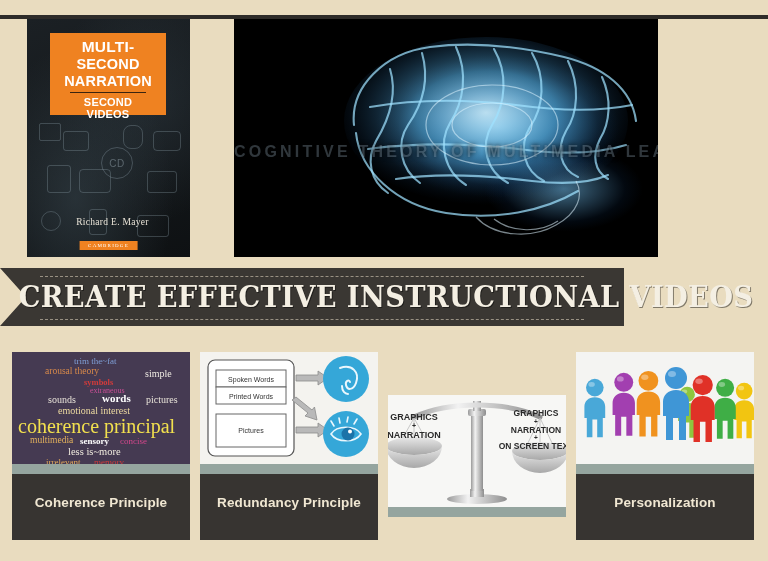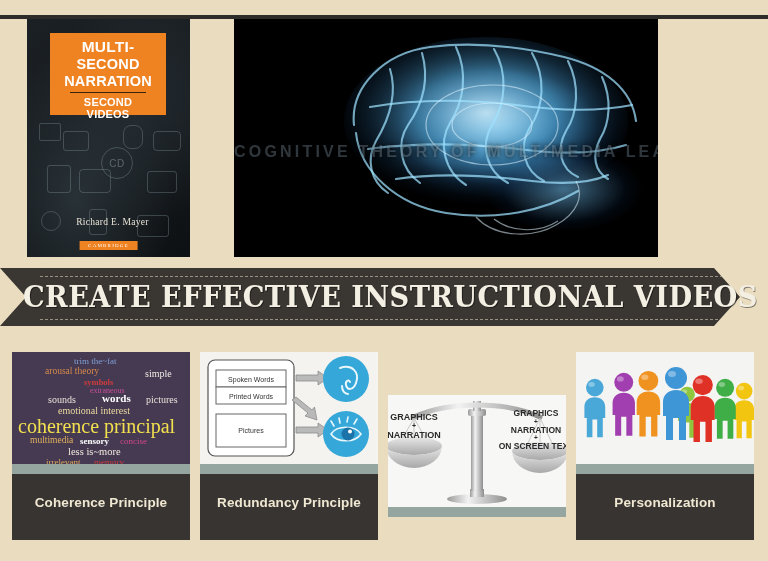--- a/index.html
+++ b/index.html
@@ -104,21 +104,21 @@
   .brain-text{
     position:absolute;left:0;right:0;top:124px;text-align:center;
     color:rgba(160,182,200,.30);
     font-size:16px;letter-spacing:3.2px;font-weight:bold;
     font-family:"Liberation Sans", sans-serif;
     text-shadow:0 0 5px rgba(0,0,0,.9);
     white-space:nowrap;
   }
 
   
-  .banner-wrap{position:absolute;left:0;top:268px;width:768px;height:60px;}
+  .banner-wrap{position:absolute;left:0;top:268px;width:624px;height:60px;}
   .banner-inner{
     position:absolute;inset:0;
     -webkit-clip-path:polygon(0 0,714px 0,740px 29px,714px 58px,0 58px,26px 29px);
     clip-path:polygon(0 0, 714px 0, 740px 29px, 714px 58px, 0 58px, 26px 29px);
     background:#3a3733;
   }
   .banner-dash{
     position:absolute;left:40px;right:40px;height:0;
     border-top:1.5px dashed rgba(232,221,196,.55);
   }

